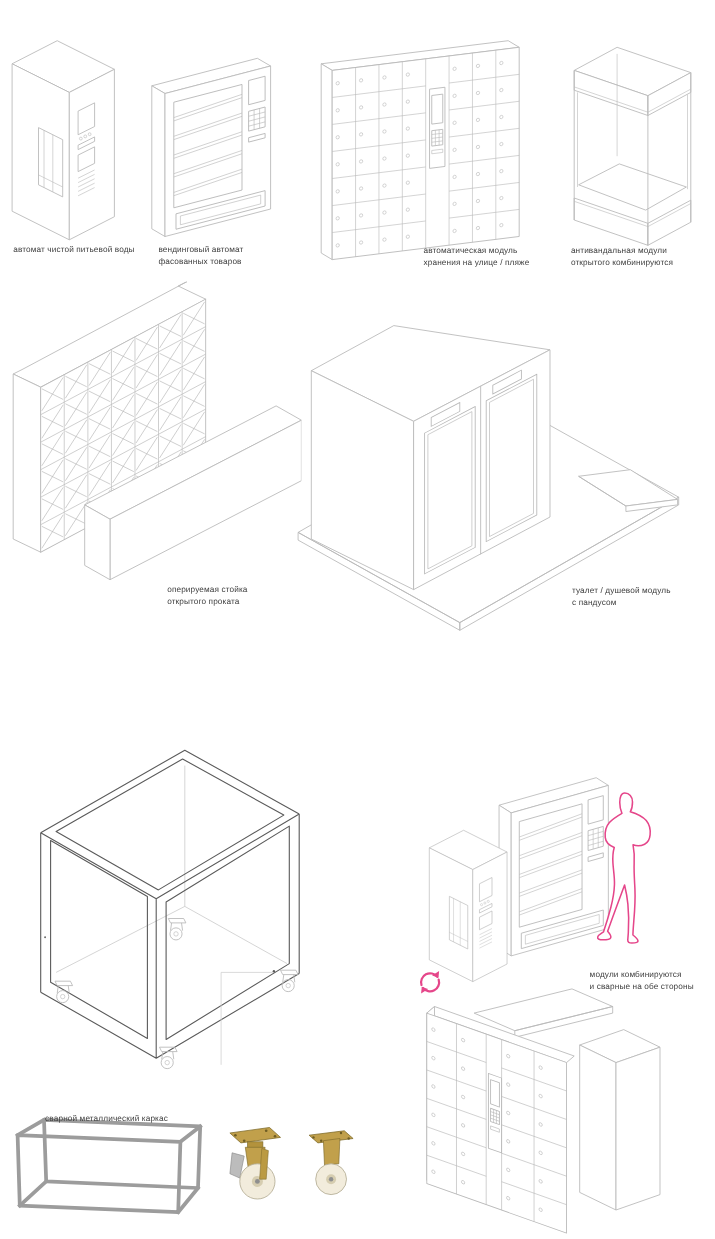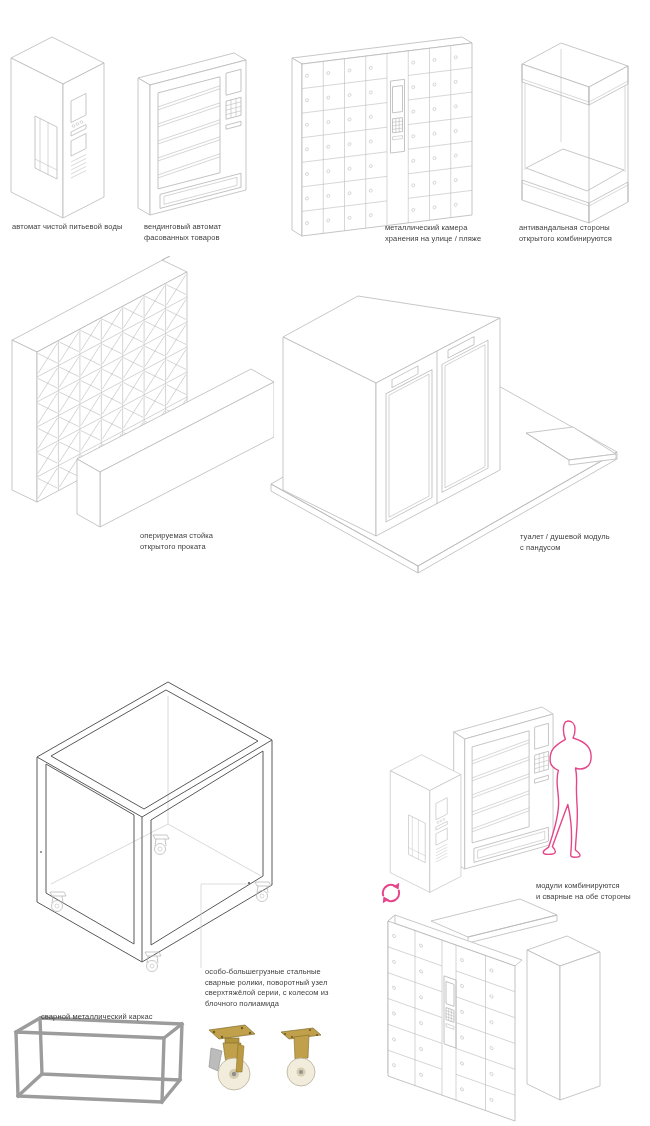--- a/index.html
+++ b/index.html
@@ -321,42 +321,36 @@
   </svg>
 
   <div class="lbl" style="left:12px;top:222px">
     <span>автомат чистой питьевой воды</span>
   </div>
   <div class="lbl" style="left:144px;top:222px">
     <span>вендинговый автомат</span>
     <span>фасованных товаров</span>
   </div>
   <div class="lbl" style="left:385px;top:223px">
-    <span>металлический камера</span>
+    <span>автоматическая модуль</span>
     <span>хранения на улице / пляже</span>
   </div>
   <div class="lbl" style="left:519px;top:223px">
-    <span>антивандальная стороны</span>
+    <span>антивандальная модули</span>
     <span>открытого комбинируются</span>
   </div>
-  <div class="lbl" style="left:140px;top:531px">
+  <div class="lbl" style="left:152px;top:531px">
     <span>оперируемая стойка</span>
     <span>открытого проката</span>
   </div>
   <div class="lbl" style="left:520px;top:532px">
     <span>туалет / душевой модуль</span>
     <span>с пандусом</span>
   </div>
   <div class="lbl" style="left:41px;top:1012px">
     <span>сварной металлический каркас</span>
   </div>
-  <div class="lbl" style="left:205px;top:967px">
-    <span>особо-большегрузные стальные</span>
-    <span>сварные ролики, поворотный узел</span>
-    <span>сверхтяжёлой серии, с колесом из</span>
-    <span>блочного полиамида</span>
-  </div>
   <div class="lbl" style="left:536px;top:881px">
     <span>модули комбинируются</span>
     <span>и сварные на обе стороны</span>
   </div>
 
 </div>
 
 </body></html>

